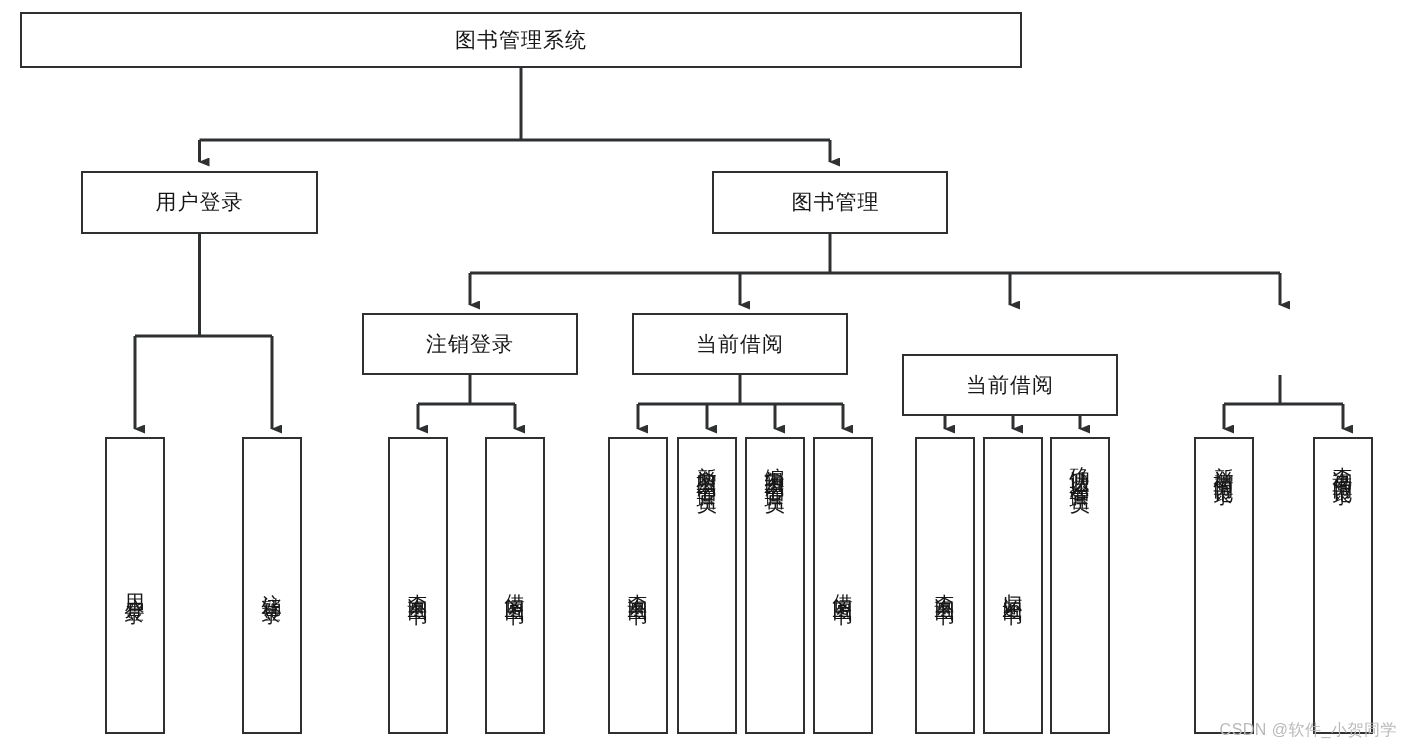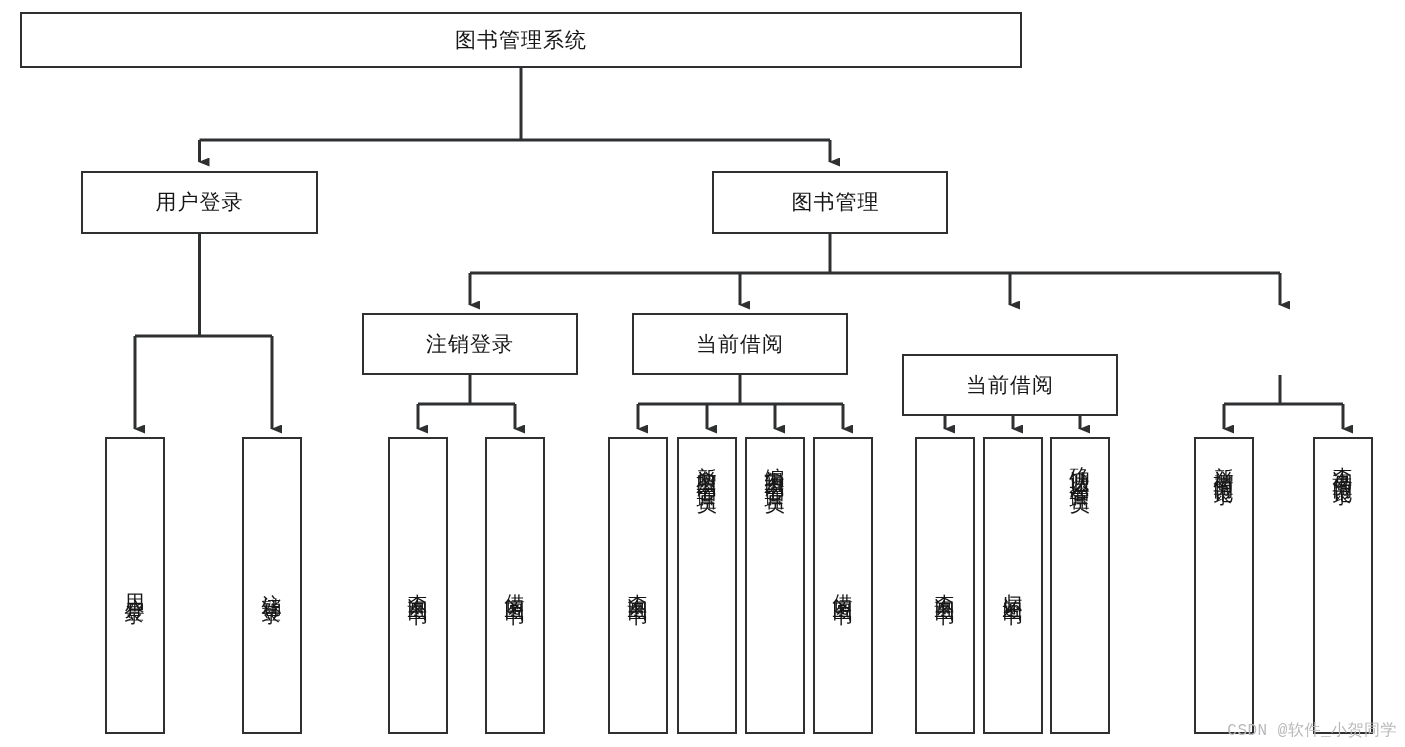--- a/index.html
+++ b/index.html
@@ -61,21 +61,21 @@
     padding-top: 0;
   }
   #watermark {
     position: absolute;
     right: 8px;
     bottom: 6px;
     font-size: 16px;
     color: #b9b9bb;
     letter-spacing: 0.5px;
     white-space: nowrap;
-    font-family: Liberation Mono, monospace;
+    font-family: Liberation Sans, sans-serif;
   }
 </style>
 </head>
 <body>
 
 <div id="diagram-root">
 
   <svg class="connector-layer" viewBox="0 0 1405 747" preserveAspectRatio="none">
     <defs>
       <marker id="arrowhead" markerWidth="9" markerHeight="11" refX="4.5" refY="10" orient="auto" markerUnits="userSpaceOnUse">

